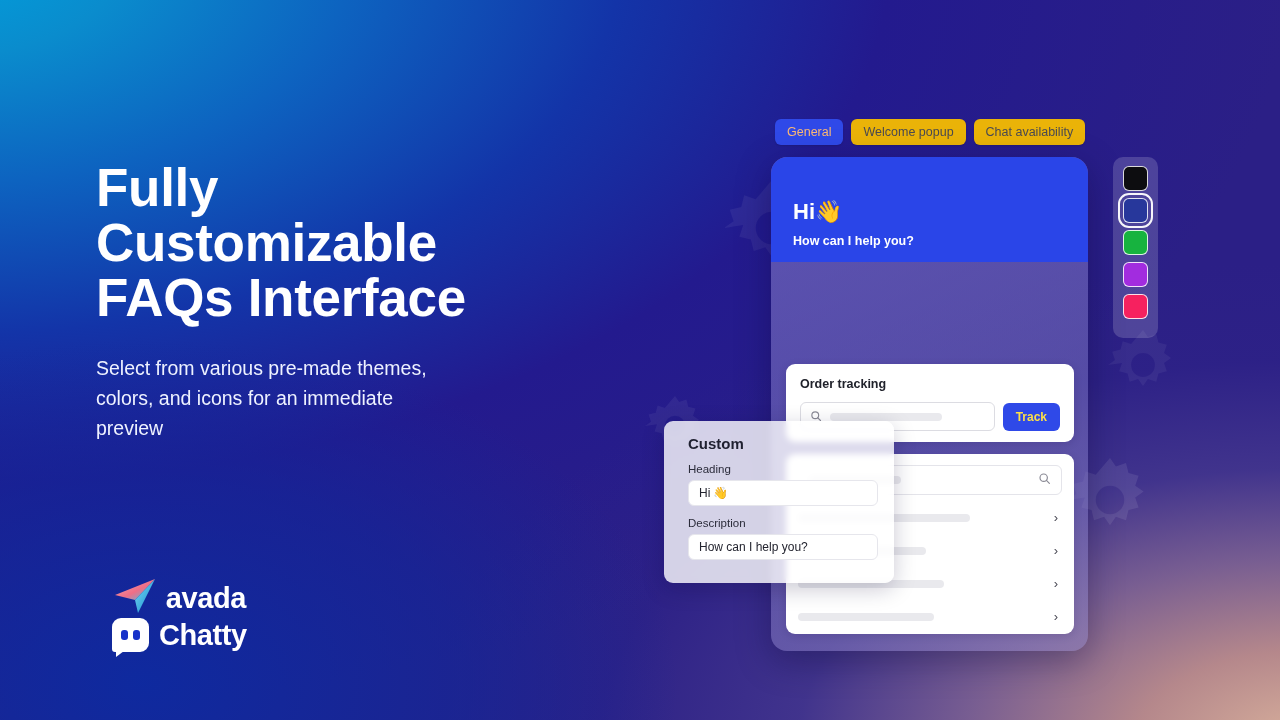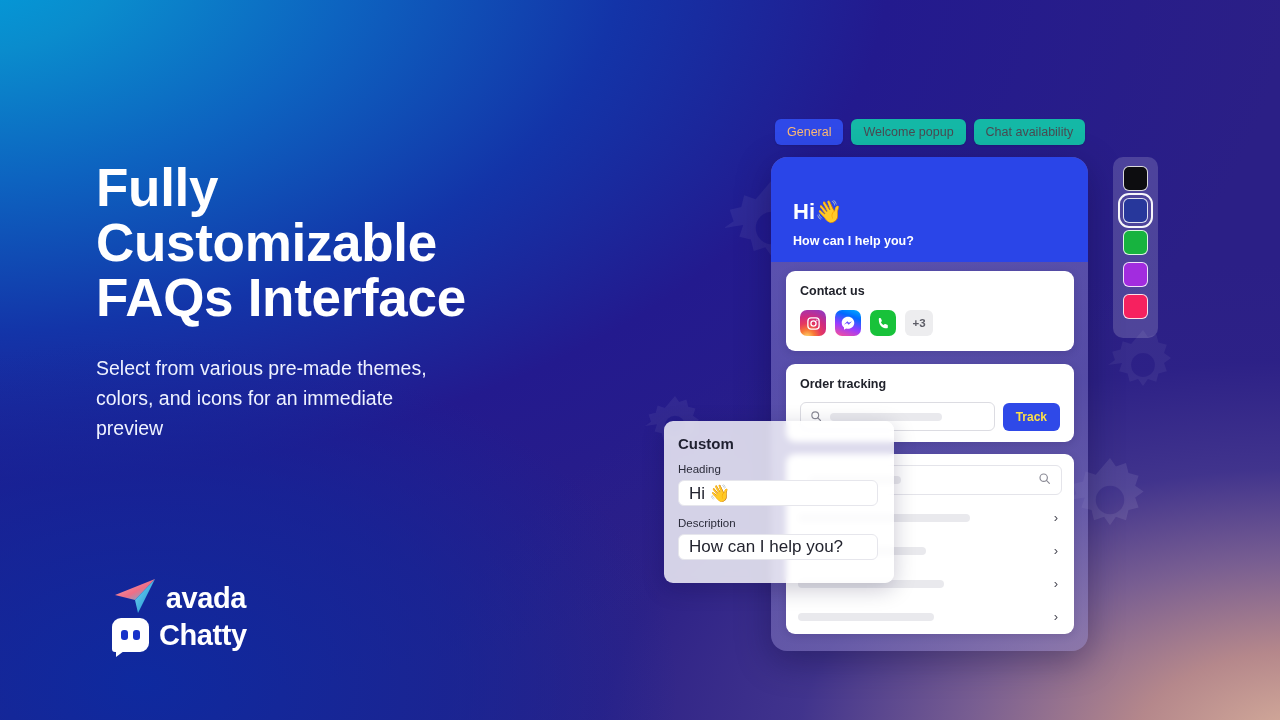--- a/index.html
+++ b/index.html
@@ -55,21 +55,21 @@
   #chatty-mark::after {
     content: ""; position: absolute; left: 4px; bottom: -5px;
     border-left: 8px solid #fff; border-bottom: 6px solid transparent;
   }
   .c-eye { width: 7px; height: 10px; background: #1732c9; border-radius: 3px; position: relative; z-index: 1; }
 
   
   #tabs { position: absolute; left: 775px; top: 119px; display: flex; gap: 8px; }
   .tab {
     font-size: 12.5px; padding: 6px 12px; border-radius: 6px;
-    background: #14b8a6; color: #4a4a52; white-space: nowrap;
+    background: #eab308; color: #4a4a52; white-space: nowrap;
     box-shadow: 0 1px 2px rgba(0,0,0,.12); cursor: pointer; line-height: 14px;
   }
   .tab.active { background: #2f49e8; color: #fdba74; font-weight: 400; }
 
   
   #widget-frame {
     position: absolute; left: 771px; top: 157px; width: 317px; height: 494px;
     background: linear-gradient(160deg, rgba(130,120,200,.62) 0%, rgba(112,104,186,.60) 55%, rgba(140,128,190,.55) 100%);
     border-radius: 16px;
     box-shadow: 0 10px 34px rgba(10,6,50,.34);
@@ -125,28 +125,28 @@
   }
   .chev { color: #4a4a55; font-size: 13px; line-height: 1; padding-right: 4px; }
 
   
   #custom-panel {
     position: absolute; left: 664px; top: 421px; width: 230px; height: 162px;
     background: rgba(255,255,255,.80);
     backdrop-filter: blur(3px);
     border-radius: 9px;
     box-shadow: 0 6px 22px rgba(15,8,55,.22);
-    padding: 14px 16px 0 14px;
+    padding: 14px 16px 0 24px;
   }
   #custom-title { font-size: 15px; font-weight: 700; color: #1f2030; }
   .field-label { font-size: 11.5px; color: #2b2c3a; margin-top: 11px; margin-bottom: 5px; font-weight: 400; }
   .field-input {
     height: 26px; background: #fff; border: 1px solid #e6e6ec; border-radius: 6px;
     display: flex; align-items: center; padding: 0 10px;
-    font-size: 17px; color: #23242f; cursor: text;
+    font-size: 12px; color: #23242f; cursor: text;
   }
 
   
   #swatch-rail {
     position: absolute; left: 1113px; top: 157px; width: 45px; height: 181px;
     background: rgba(255,255,255,.17); border-radius: 10px;
     display: flex; flex-direction: column; align-items: center;
     padding: 9px 0; gap: 7px;
   }
   .swatch {
@@ -239,43 +239,20 @@
 <div id="widget-frame">
 
   <div id="widget-header">
     <div id="wh-title">
       <span>Hi</span>
       <span>👋</span>
     </div>
     <div id="wh-sub">How can I help you?</div>
   </div>
 
-  <div class="card" id="card-contact">
-    <div class="card-title">Contact us</div>
-    <div id="contact-icons">
-      <span class="ci" id="ci-instagram">
-        <svg width="15" height="15" viewBox="0 0 24 24" fill="none" stroke="#fff" stroke-width="2.1">
-          <rect x="3" y="3" width="18" height="18" rx="5"></rect>
-            <circle cx="12" cy="12" r="4.1"></circle>
-            <circle cx="17.4" cy="6.6" r="1.15" fill="#fff" stroke="none"></circle>
-        </svg>
-      </span>
-      <span class="ci" id="ci-messenger">
-        <svg width="16" height="16" viewBox="0 0 24 24">
-            <path fill="#fff" d="M12 2.6C6.7 2.6 2.6 6.5 2.6 11.6c0 2.9 1.3 5.4 3.4 7.1v3.5l3.2-1.8c.9.25 1.8.4 2.8.4 5.3 0 9.4-3.9 9.4-9 0-5.2-4.1-9.2-9.4-9.2zm1 12.1l-2.4-2.6-4.7 2.6 5.1-5.5 2.4 2.6 4.7-2.6-5.1 5.5z"></path>
-          </svg>
-      </span>
-      <span class="ci" id="ci-phone">
-        <svg width="15" height="15" viewBox="0 0 24 24">
-            <path fill="#fff" d="M6.6 3.2c.6 0 1.1.35 1.35.9l1.3 3a1.5 1.5 0 01-.35 1.7l-1.1 1c.95 2 2.5 3.55 4.5 4.5l1-1.1a1.5 1.5 0 011.7-.35l3 1.3c.55.25.9.75.9 1.35v2.6c0 .9-.75 1.6-1.65 1.55C9.1 19.2 4.8 14.9 4.45 5.0 4.4 4.0 5.1 3.2 6.0 3.2z"></path>
-          </svg>
-      </span>
-      <span class="ci" id="ci-more">+3</span>
-    </div>
-  </div>
 
   <div class="card" id="card-order">
     <div class="card-title">Order tracking</div>
     <div id="order-row">
       <div id="order-input">
         <span>
           <svg width="12" height="12" viewBox="0 0 24 24" fill="none" stroke="#8b8b96" stroke-width="2.3" stroke-linecap="round">
               <circle cx="10.5" cy="10.5" r="6.8"></circle>
               <line x1="15.6" y1="15.6" x2="21" y2="21"></line>
             </svg>

